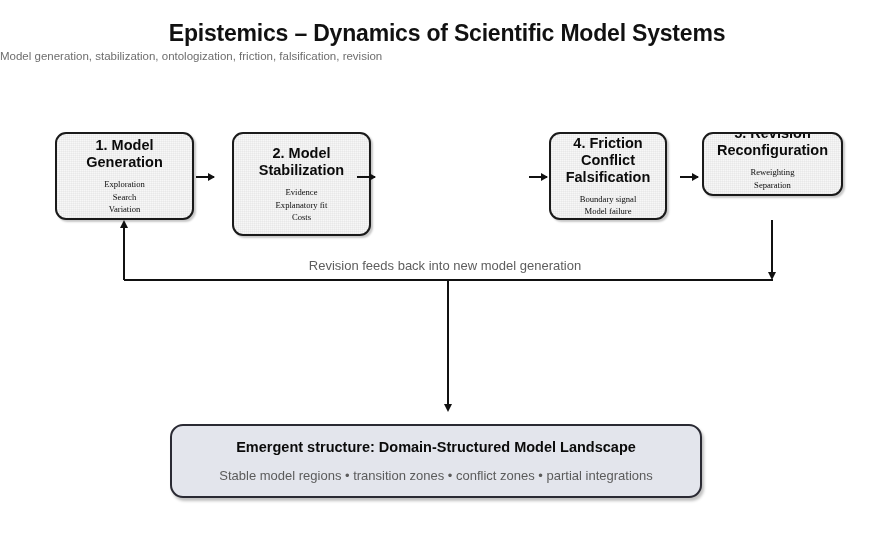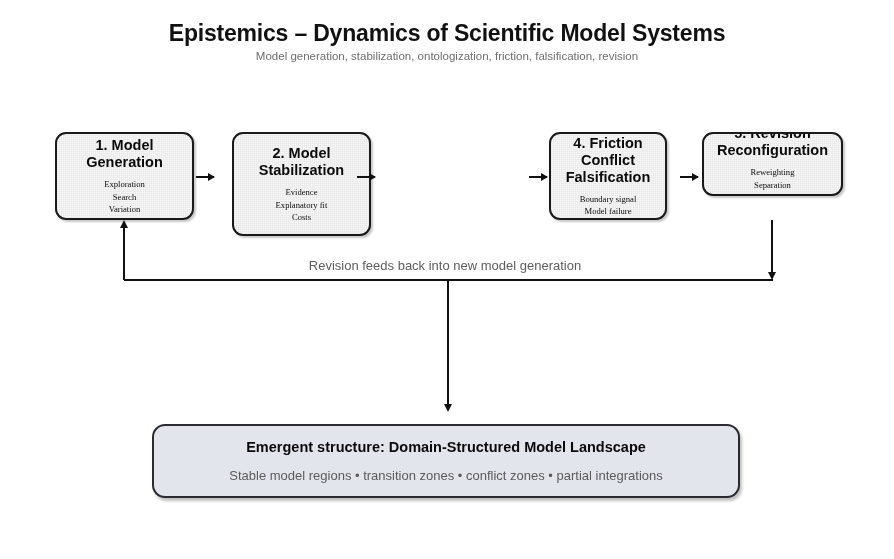--- a/index.html
+++ b/index.html
@@ -33,21 +33,21 @@
     font-size: 23px;
     font-weight: bold;
     letter-spacing: -0.2px;
     color: #111111;
   }
   .subtitle {
     position: absolute;
     left: 0;
     top: 50px;
     width: 894px;
-    text-align: center;
+    text-align: left;
     font-size: 11.5px;
     color: #6e6e6e;
   }
 
   
   .stage-box {
     position: absolute;
     box-sizing: border-box;
     border: 2px solid #1a1a1a;
     border-radius: 11px;
@@ -211,18 +211,18 @@
   <div class="loop-line loop-h" style="left:124px; top:279px; width:649px;"></div>
 
   <div class="loop-line loop-v" style="left:123px; top:228px; height:52px;"></div>
   <div class="arrow-up-head" style="left:119.5px; top:220px;"></div>
 
   <div class="loop-label" style="left:245px; top:258px; width:400px;">Revision feeds back into new model generation</div>
 
   <div class="loop-line loop-v" style="left:447px; top:280px; height:124px;"></div>
   <div class="arrow-down-head" style="left:443.5px; top:404px;"></div>
 
-  <div class="outcome-box" style="left:152px; top:424px; width:588px; height:74px;">
+  <div class="outcome-box" style="left:170px; top:424px; width:532px; height:74px;">
     <div class="outcome-title">Emergent structure: Domain-Structured Model Landscape</div>
     <div class="outcome-sub">Stable model regions • transition zones • conflict zones • partial integrations</div>
   </div>
 
 </div>
 
 </body></html>

